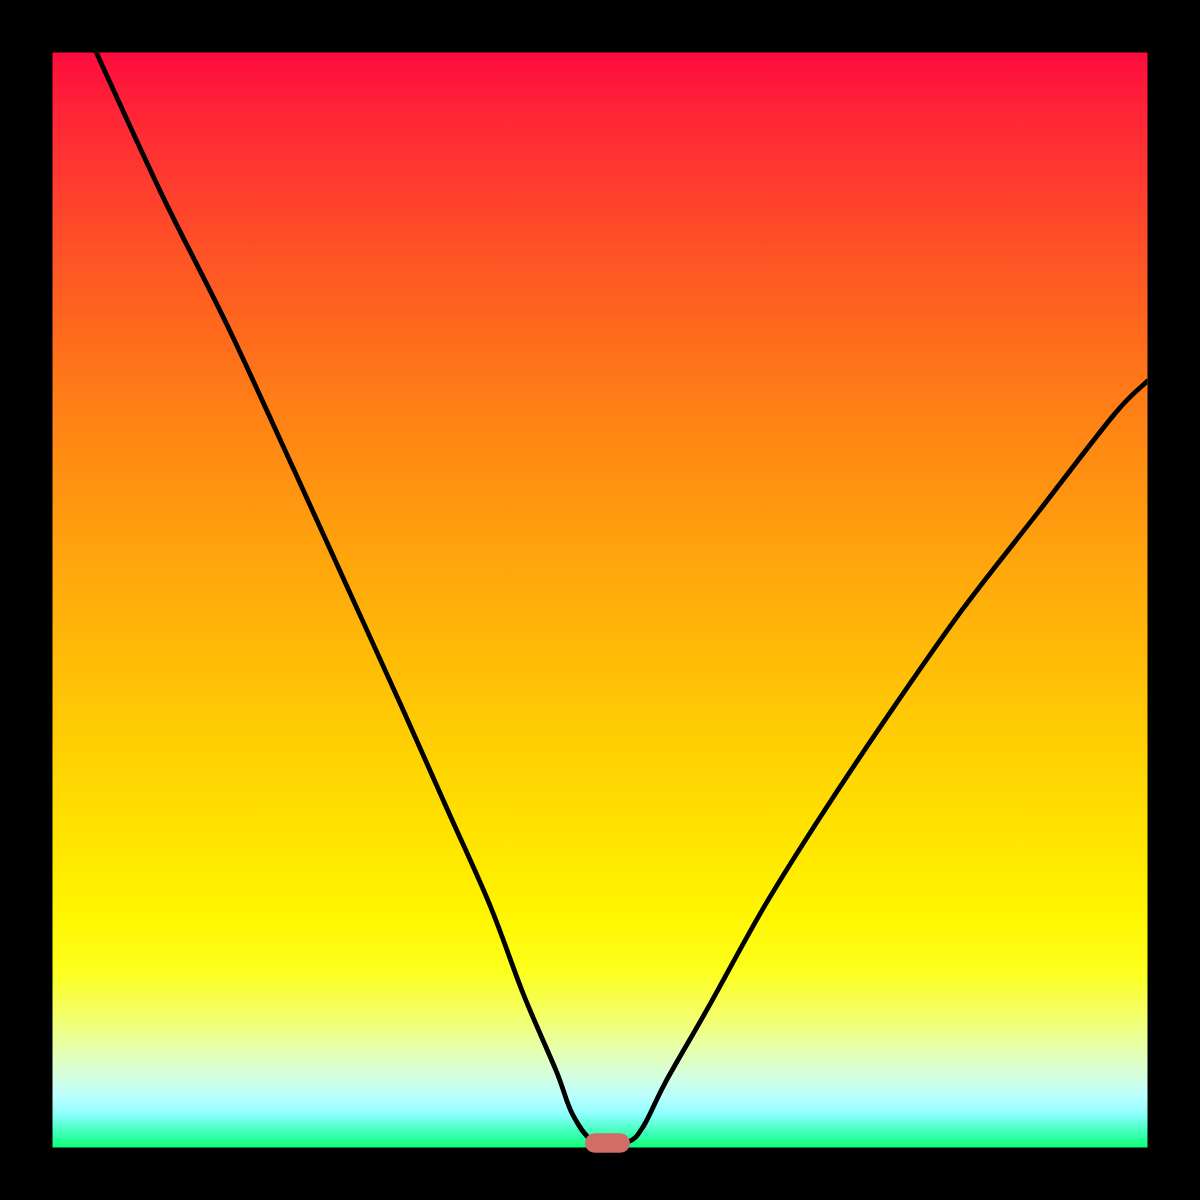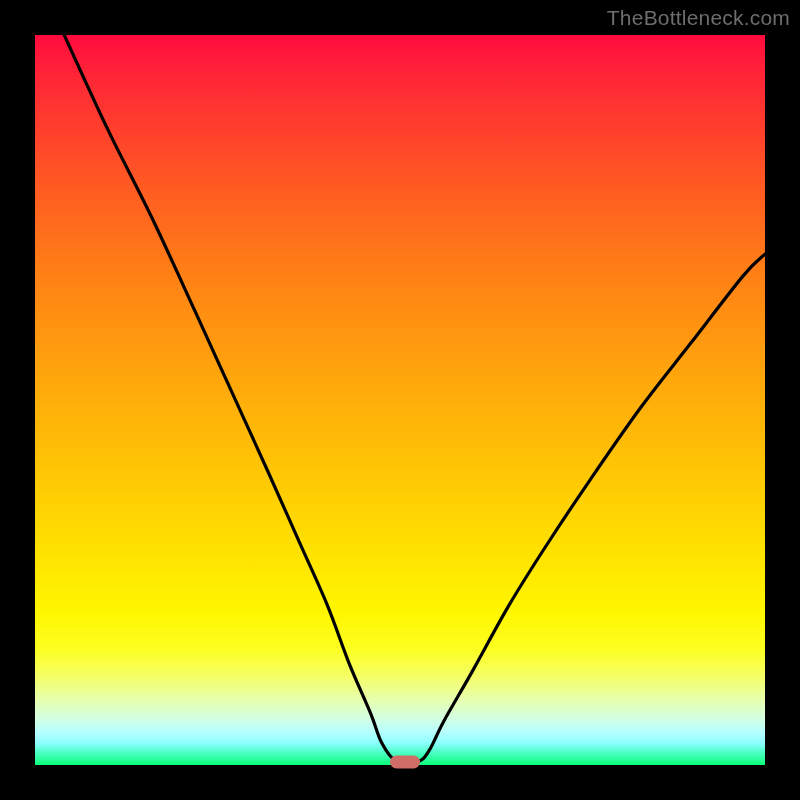--- a/index.html
+++ b/index.html
@@ -63,21 +63,20 @@
     height: 13px;
     border-radius: 7px;
     background: #cf6d66;
     transform: translate(-50%, -50%);
   }
 </style>
 </head>
 <body>
 
 <div class="frame">
-  <div class="attribution">TheBottleneck.com</div>
 
   <div class="plot">
     <svg class="curve" viewBox="0 0 730 730" preserveAspectRatio="none">
       <path fill="none" stroke="#000" stroke-width="3.2" stroke-linecap="round" stroke-linejoin="round" d="M 29.2 0.0 C 36.5 15.8, 58.4 64.5, 73.0 94.9 C 87.6 125.3, 102.2 152.1, 116.8 182.5 C 131.4 212.9, 147.2 248.2, 160.6 277.4 C 174.0 306.6, 184.9 330.9, 197.1 357.7 C 209.3 384.5, 222.7 413.7, 233.6 438.0 C 244.5 462.3, 253.1 481.8, 262.8 503.7 C 272.5 525.6, 283.5 548.7, 292.0 569.4 C 300.5 590.1, 306.6 609.5, 313.9 627.8 C 321.2 646.0, 330.3 665.5, 335.8 678.9 C 341.3 692.3, 342.5 700.2, 346.8 708.1 C 351.0 716.0, 355.3 723.3, 361.4 726.4 C 367.4 729.4, 377.8 728.2, 383.3 726.4 C 388.7 724.5, 389.9 722.1, 394.2 715.4 C 398.5 708.7, 401.5 699.6, 408.8 686.2 C 416.1 672.8, 427.1 654.6, 438.0 635.1 C 448.9 615.6, 462.3 590.1, 474.5 569.4 C 486.7 548.7, 497.6 531.7, 511.0 511.0 C 524.4 490.3, 539.0 468.4, 554.8 445.3 C 570.6 422.2, 588.9 395.4, 605.9 372.3 C 622.9 349.2, 640.0 328.5, 657.0 306.6 C 674.0 284.7, 695.9 255.5, 708.1 240.9 C 720.3 226.3, 726.4 222.7, 730.0 219.0"></path>
     </svg>
     <div class="marker" style="left: 370.11px; top: 727.08px;"></div>
   </div>
 </div>
 
 </body></html>

